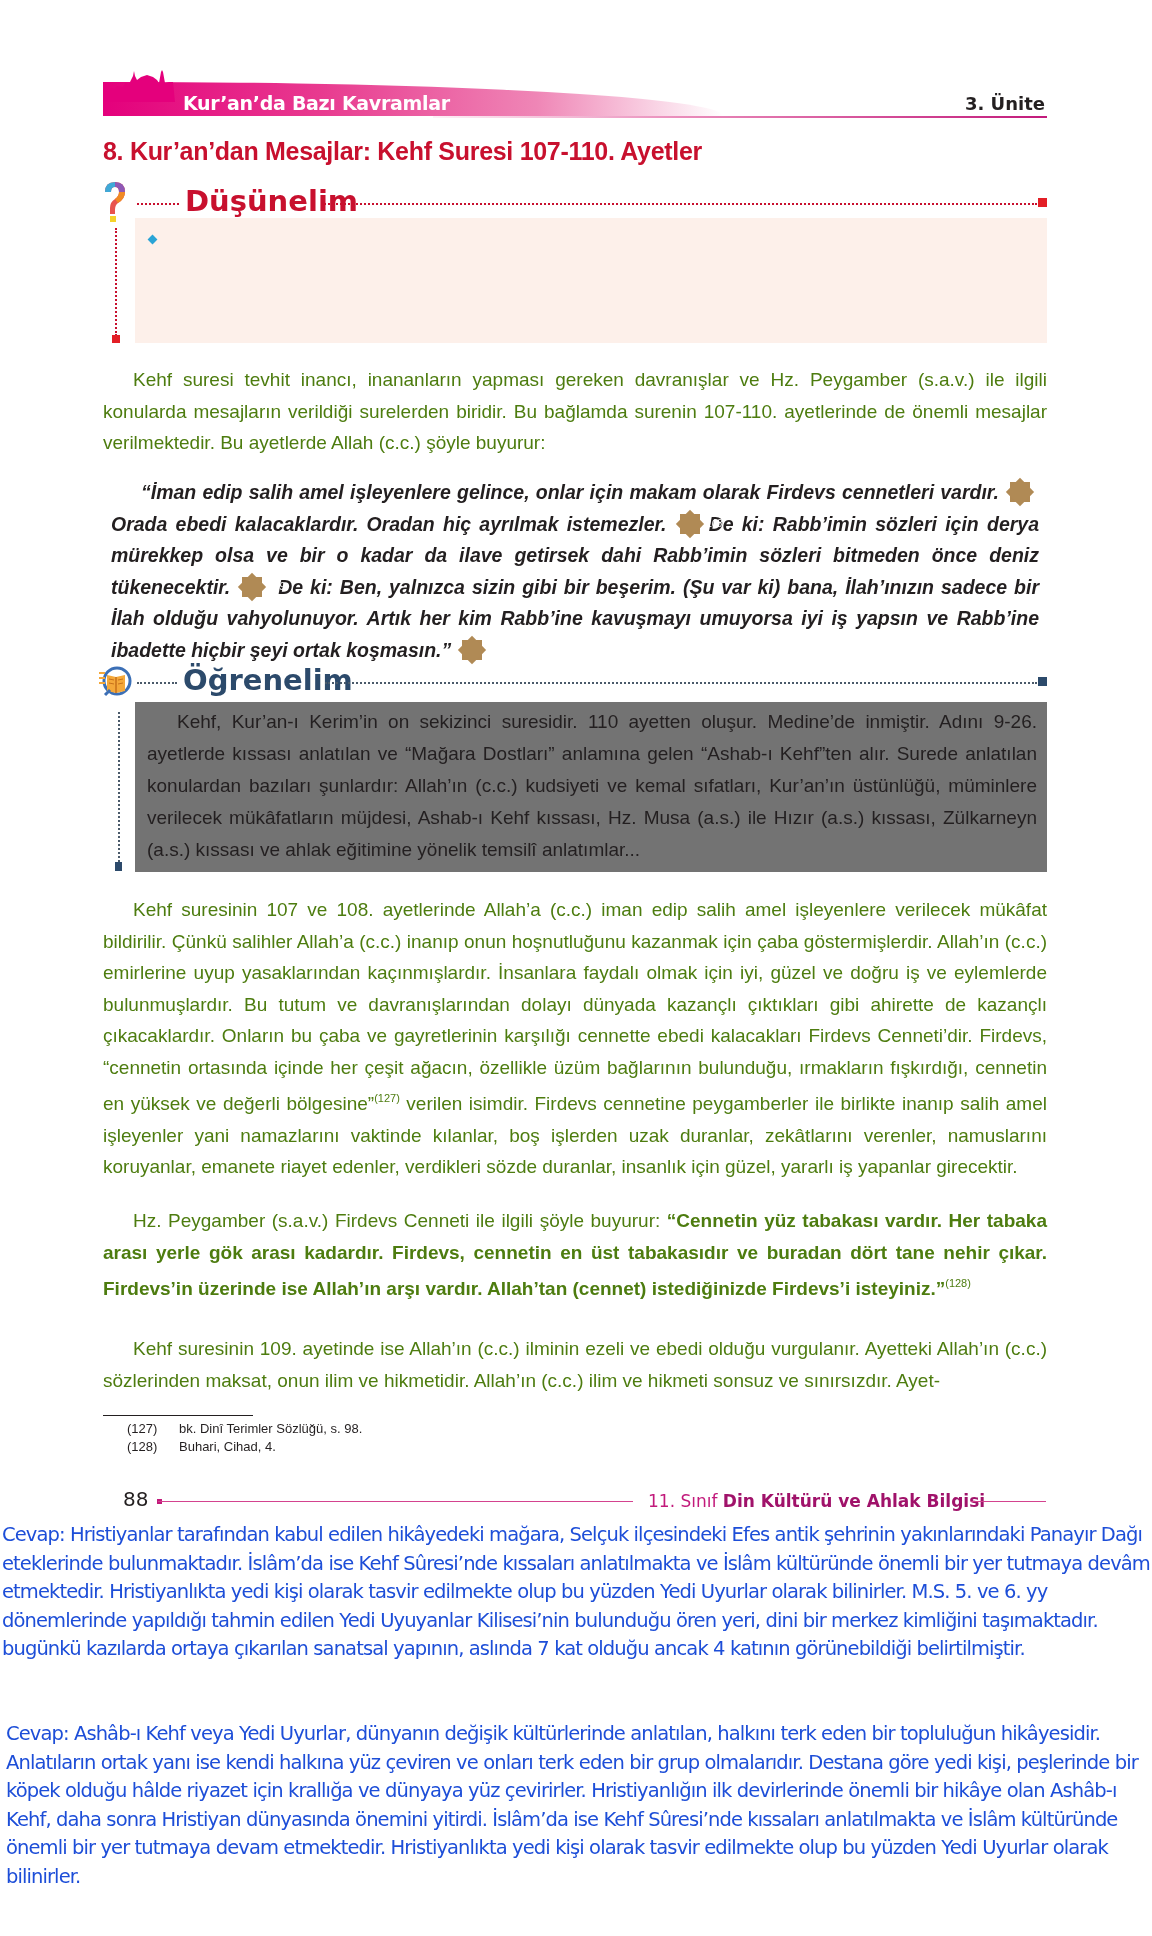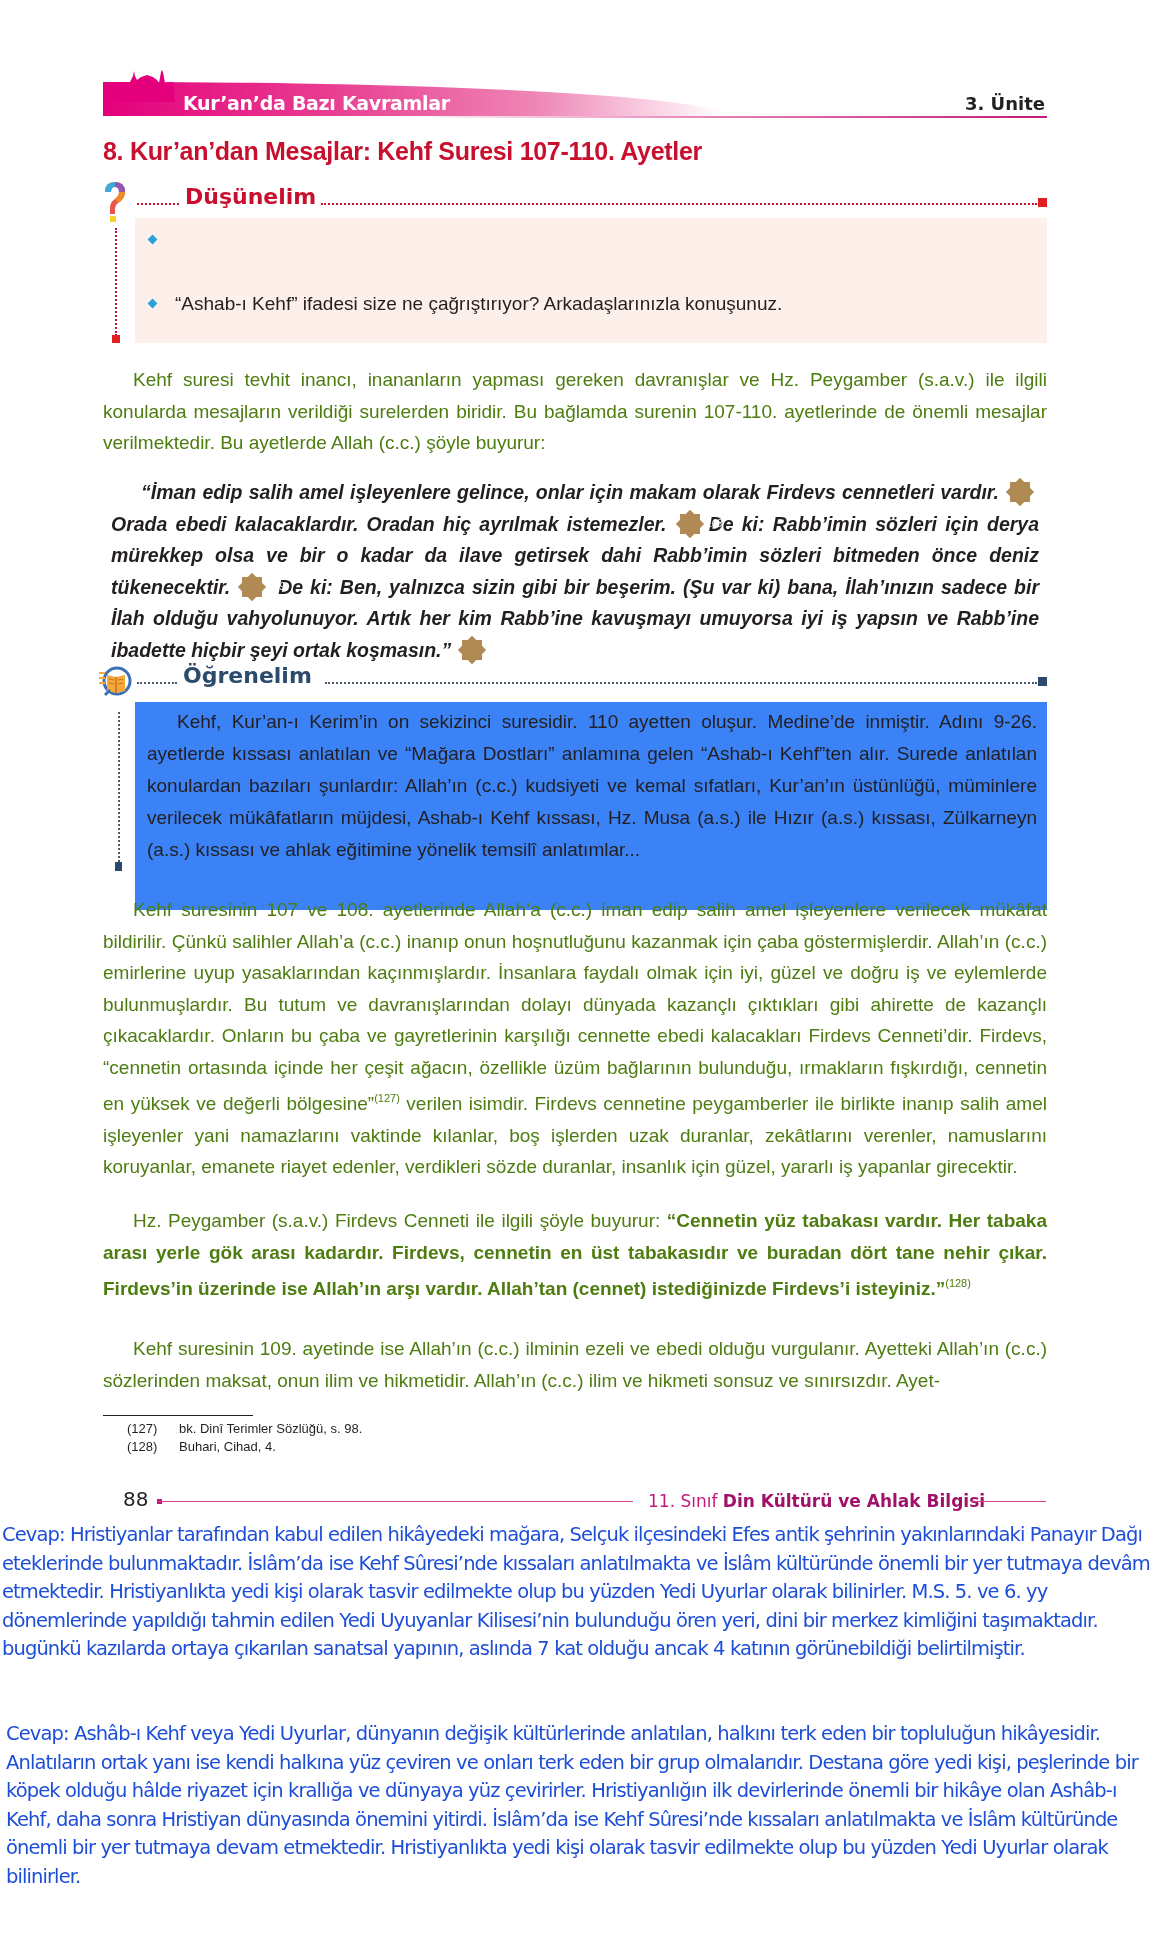--- a/index.html
+++ b/index.html
@@ -19,41 +19,41 @@
   .banner-unit { position: absolute; right: 2px; top: 25px; font-size: 18px; font-weight: bold; color: #231f20;
      font-family: "DejaVu Sans", sans-serif; }
   .mosque { position: absolute; left: 0; top: 0; width: 80px; height: 34px; }
 
   .page-title { left: 103px; top: 137px; font-size: 25px; font-weight: bold; color: #c8102e; letter-spacing: -0.3px; }
 
   
   .sec-head { left: 103px; width: 944px; height: 30px; }
   .sec-dots-left { position: absolute; top: 19px; height: 0; border-top: 2px dotted #c8102e; }
   .sec-dots-right { position: absolute; top: 19px; height: 0; border-top: 2px dotted #c8102e; }
-  .sec-label { position: absolute; top: 0; font-size: 22px; font-weight: bold; font-family: "DejaVu Sans", sans-serif; text-align: right; }
+  .sec-label { position: absolute; top: 0; font-size: 29px; font-weight: bold; font-family: "DejaVu Sans", sans-serif; text-align: right; }
   .sec-end { position: absolute; right: 0; top: 14px; width: 9px; height: 9px; }
   .vdots { position: absolute; width: 0; border-left: 2px dotted #c8102e; }
 
   .think-box { left: 135px; top: 218px; width: 912px; height: 125px; background: #fdf0ea; }
   .think-item { position: absolute; left: 40px; font-size: 19px; line-height: 31px; color: #231f20; width: 850px; }
   .diamond { position: absolute; left: -26px; top: 12px; width: 7px; height: 7px; background: #2aa4d6; transform: rotate(45deg); }
 
   .para { left: 103px; width: 944px; font-size: 19px; line-height: 31.5px; text-align: justify; color: #4d7c0f; }
   .para p { margin: 0; text-indent: 30px; }
   .bold { font-weight: bold; }
 
   .quote { left: 103px; width: 944px; font-size: 19.5px; line-height: 31.5px; font-weight: bold; text-align: justify; }
   .quote p { margin: 8px; text-indent: 30px; font-style: italic; }
   .badge { display: inline-block; position: relative; width: 26px; height: 26px; vertical-align: -6px; margin: 0 6px 0 2px; }
   .badge::before, .badge::after { content: ""; position: absolute; left: 3px; top: 3px; width: 20px; height: 20px; background: #b08a55; }
   .badge::after { transform: rotate(45deg); }
   .badge span { position: absolute; left: 0; top: 6px; width: 26px; text-align: center; font-size: 10px; color: #fff;
      font-weight: normal; z-index: 2; letter-spacing: -0.5px; line-height: 14px; }
 
-  .learn-box { left: 135px; top: 702px; width: 912px; height: 208px; background: #3b82f6; }
+  .learn-box { left: 135px; top: 702px; width: 912px; height: 170px; background: #737373; }
   .learn-text { position: absolute; left: 12px; top: 4px; width: 890px; font-size: 19px; line-height: 32px; text-align: justify; }
   .learn-text p { margin: 0; text-indent: 30px; }
 
   sup { font-size: 11px; vertical-align: 8px; font-weight: normal; }
 
   .fn-rule { left: 103px; top: 1415px; width: 150px; height: 1px; background: #231f20; }
   .footnotes { left: 103px; top: 1420px; font-size: 13px; line-height: 18px; margin-left: 24px; }
   .footnotes div span.num { display: inline-block; width: 52px; }
 
   .footer { left: 103px; top: 1487px; width: 944px; height: 26px; }
@@ -93,24 +93,20 @@
   <div class="sec-label" style="left:82px;color:#c8102e;">Düşünelim</div>
   <div class="sec-dots-right" style="left:218px;right:10px;"></div>
   <div class="sec-end" style="background:#e31f26;"></div>
 </div>
 <div class="abs vdots" style="left:115px;top:228px;height:108px;"></div>
 <div class="abs" style="left:112px;top:335px;width:8px;height:8px;background:#e31f26;"></div>
 
 <div class="abs think-box">
   <div class="think-item" style="top:6px;">
     <span class="diamond"></span>
-  </div>
-  <div class="think-item" style="top:70px;">
-    <span class="diamond"></span>
-    <span>“Ashab-ı Kehf” ifadesi size ne çağrıştırıyor? Arkadaşlarınızla konuşunuz.</span>
   </div>
 </div>
 
 <div class="abs para" style="top:364px;">
   <p>Kehf suresi tevhit inancı, inananların yapması gereken davranışlar ve Hz. Peygamber (s.a.v.) ile ilgili konularda mesajların verildiği surelerden biridir. Bu bağlamda surenin 107-110. ayetlerinde de önemli mesajlar verilmektedir. Bu ayetlerde Allah (c.c.) şöyle buyurur:</p>
 </div>
 
 <div class="abs quote" style="top:469px;">
   <p><span>“İman edip salih amel işleyenlere gelince, onlar için makam olarak Firdevs cennetleri vardır. </span><span class="badge"><span>107</span></span><span>Orada ebedi kalacaklardır. Oradan hiç ayrılmak istemezler. </span><span class="badge"><span>108</span></span><span>De ki: Rabb’imin sözleri için derya mürekkep olsa ve bir o kadar da ilave getirsek dahi Rabb’imin sözleri bitmeden önce deniz tükenecektir. </span><span class="badge"><span>109</span></span><span> De ki: Ben, yalnızca sizin gibi bir beşerim. (Şu var ki) bana, İlah’ınızın sadece bir İlah olduğu vahyolunuyor. Artık her kim Rabb’ine kavuşmayı umuyorsa iyi iş yapsın ve Rabb’ine ibadette hiçbir şeyi ortak koşmasın.” </span><span class="badge"><span>110</span></span></p>
 </div>

